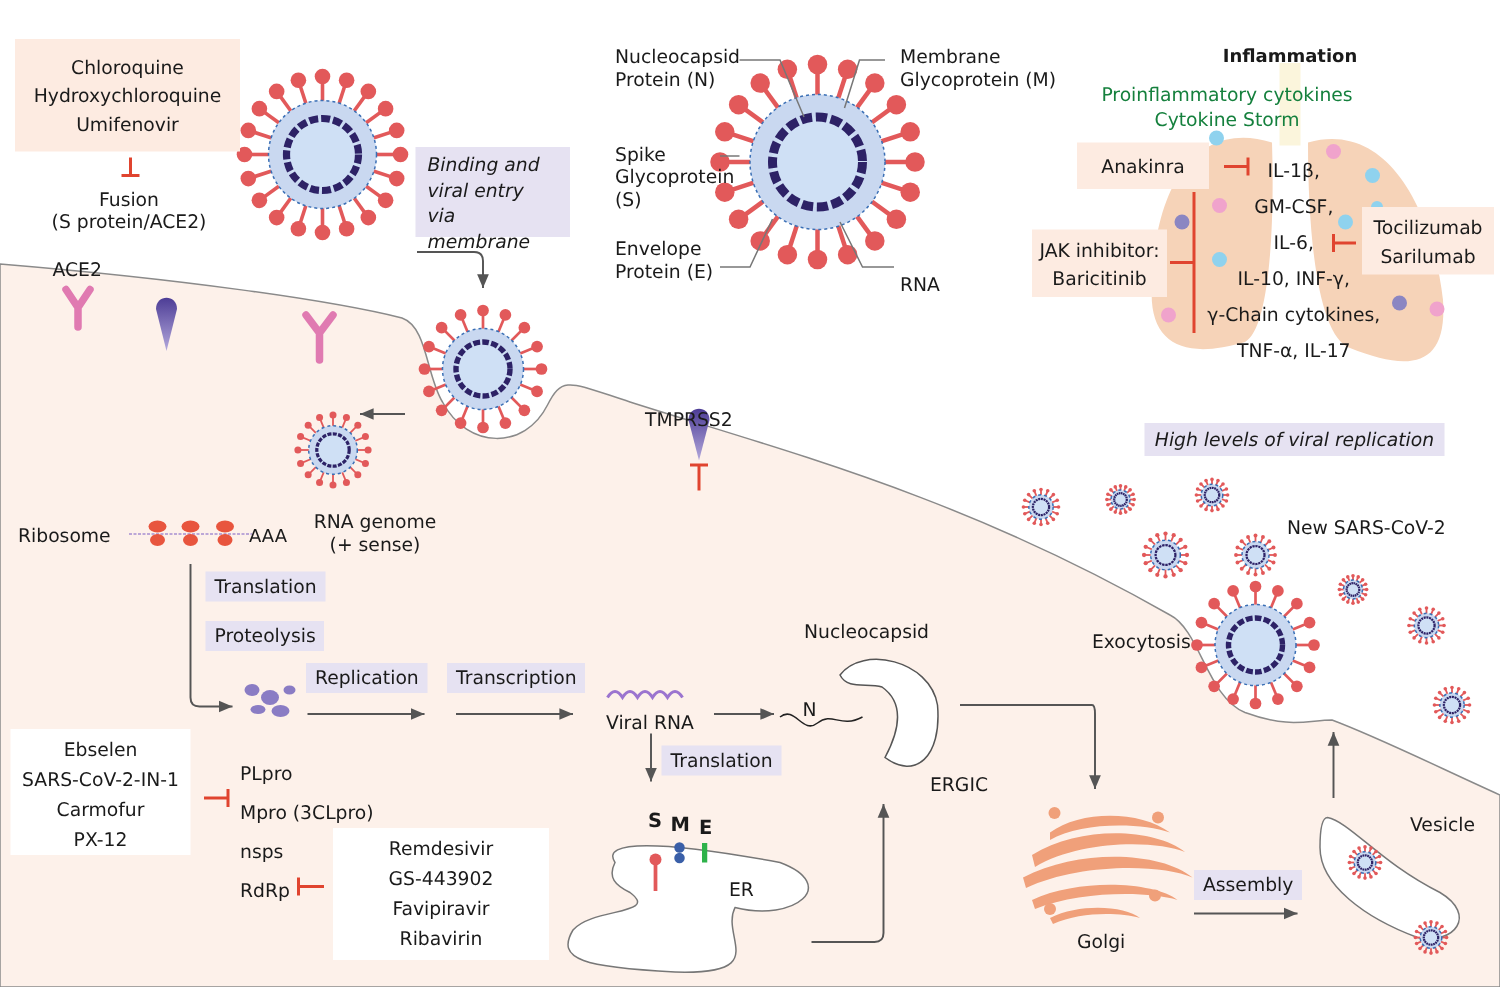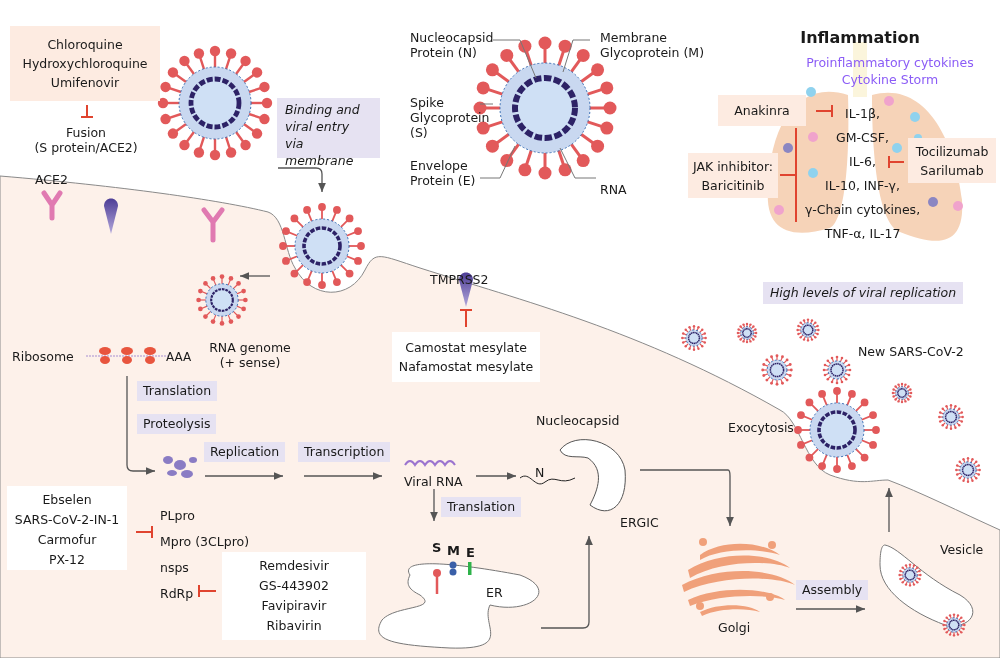--- a/index.html
+++ b/index.html
@@ -730,22 +730,22 @@
       <div>Spike</div>
       <div>Glycoprotein</div>
       <div>(S)</div>
     </div>
 <div class="lbl" style="left:410px;top:158px;line-height:15px">
       <div>Envelope</div>
       <div>Protein (E)</div>
     </div>
 <div class="lbl" style="left:600px;top:182px">RNA</div>
 
-<div class="lbl c bold" style="left:800px;top:30px;width:120px;font-size:16px">Inflammation</div>
-<div class="lbl c" style="left:800px;top:54px;width:180px;color:#8b5cf6;line-height:17px">
+<div class="lbl c bold" style="left:800px;top:30px;width:120px;font-size:12px">Inflammation</div>
+<div class="lbl c" style="left:728px;top:54px;width:180px;color:#15803d;line-height:17px">
       <div>Proinflammatory cytokines</div>
       <div>Cytokine Storm</div>
     </div>
 <div class="box peach" style="left:718px;top:95px;width:88px;height:31px;line-height:31px">Anakinra</div>
 <div class="box peach" style="left:688px;top:153px;width:90px;height:45px;padding-top:4px">
       <div>JAK inhibitor:</div>
       <div>Baricitinib</div>
     </div>
 <div class="box peach" style="left:908px;top:138px;width:88px;height:45px;padding-top:4px">
       <div>Tocilizumab</div>
@@ -761,24 +761,20 @@
     </div>
 <div class="box lav2" style="left:763px;top:282px;width:200px;height:22px;line-height:22px">High levels of viral replication</div>
 
 <div class="lbl c" style="left:200px;top:340px;width:100px">
       <div>RNA genome</div>
       <div>(+ sense)</div>
     </div>
 <div class="lbl" style="left:12px;top:349px">Ribosome</div>
 <div class="lbl" style="left:166px;top:350px;font-size:12px">AAA</div>
 <div class="lbl" style="left:430px;top:272px">TMPRSS2</div>
-<div class="box white" style="left:392px;top:332px;width:148px;height:50px;padding-top:6px">
-      <div>Camostat mesylate</div>
-      <div>Nafamostat mesylate</div>
-    </div>
 
 <div class="box lav" style="left:137px;top:381px">Translation</div>
 <div class="box lav" style="left:137px;top:414px">Proteolysis</div>
 <div class="box lav" style="left:204px;top:442px">Replication</div>
 <div class="box lav" style="left:298px;top:442px">Transcription</div>
 <div class="lbl" style="left:404px;top:474px">Viral RNA</div>
 <div class="box lav" style="left:441px;top:497px">Translation</div>
 
 <div class="box white" style="left:7px;top:486px;width:120px;height:84px;padding-top:4px;line-height:20px">
   <div>Ebselen</div>

